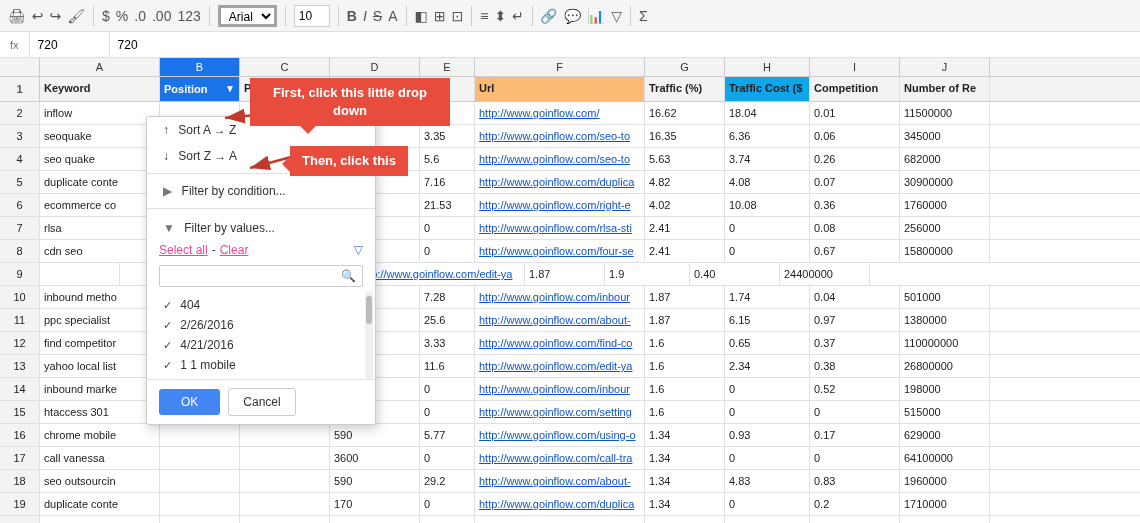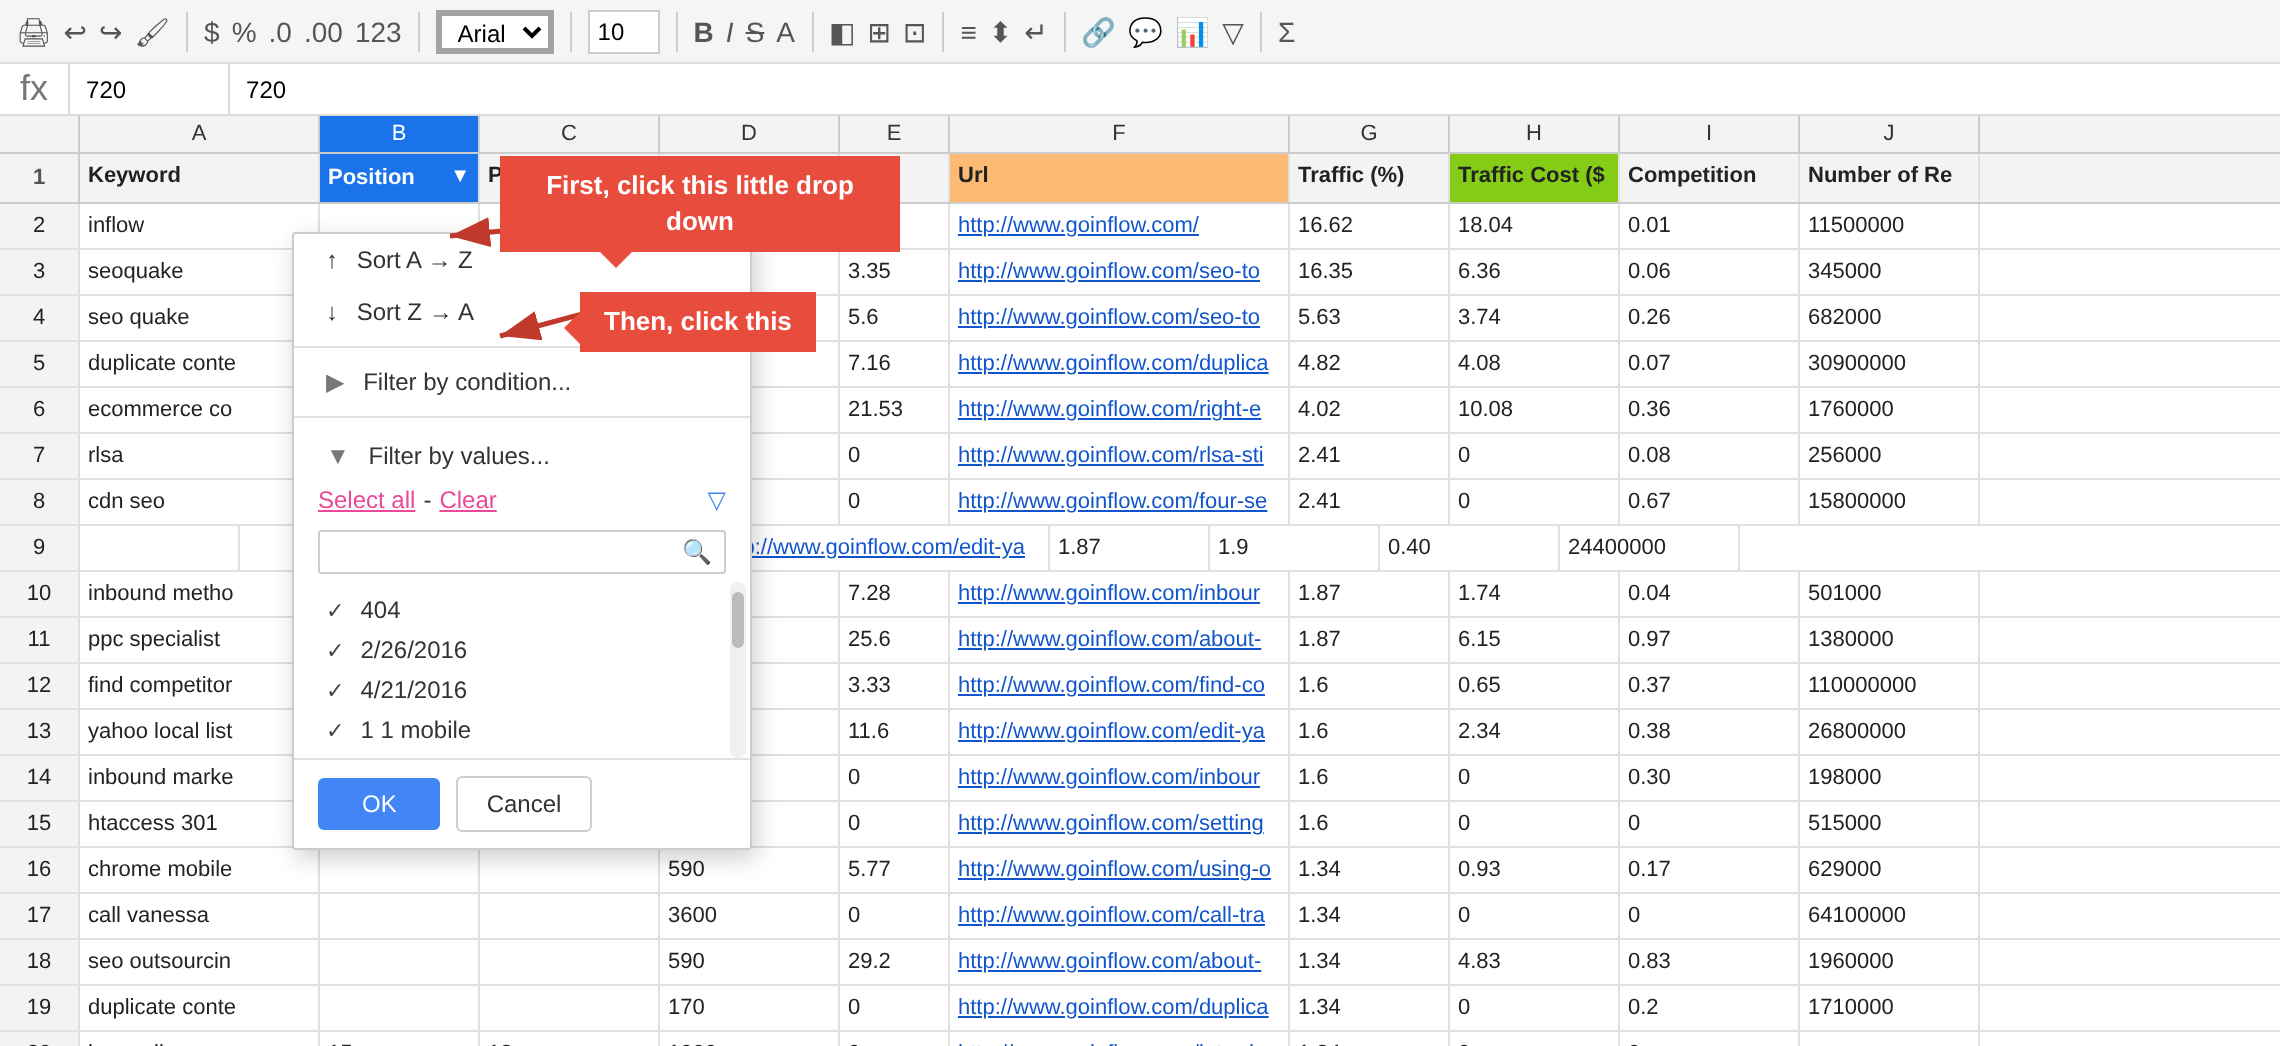--- a/index.html
+++ b/index.html
@@ -19,21 +19,21 @@
     }
     .toolbar-num { border: 1px solid #ccc; background: #fff; padding: 1px 4px; font-size: 12px; height: 22px; width: 36px; }
     .toolbar-bold { font-weight: bold; }
     .toolbar-italic { font-style: italic; }
 
     
     .formula-bar {
       display: flex; align-items: center; height: 26px;
       border-bottom: 1px solid #ddd; background: #fff;
     }
-    .formula-fx { padding: 0 10px; color: #777; font-size: 18px; border-right: 1px solid #ddd; height: 100%; display: flex; align-items: center; text-align: center; }
+    .formula-fx { padding: 0 10px; color: #777; font-size: 11px; border-right: 1px solid #ddd; height: 100%; display: flex; align-items: center; text-align: center; }
     .formula-cell { padding: 0 8px; width: 80px; border-right: 1px solid #ddd; height: 100%; display: flex; align-items: center; font-size: 12px; }
     .formula-value { padding: 0 8px; font-size: 12px; display: flex; align-items: center; }
 
     
     .sheet-container { position: relative; overflow: hidden; }
 
     
     .col-headers { display: flex; background: #f3f3f3; border-bottom: 1px solid #ccc; }
     .row-num-header { width: 40px; min-width: 40px; border-right: 1px solid #ccc; text-align: center; font-size: 11px; color: #555; padding: 3px 0; background: #f3f3f3; }
     .col-header {
@@ -189,21 +189,21 @@
     <div class="cell cw-a" style="font-weight:bold;background:#f3f3f3;">Keyword</div>
     <div class="cell cw-b" style="font-weight:bold;background:#1a73e8;color:#fff;display:flex;align-items:center;justify-content:space-between;">
       <span>Position</span>
       <span style="font-size:10px;cursor:pointer;">▼</span>
     </div>
     <div class="cell cw-c" style="font-weight:bold;background:#f3f3f3;">Previous Pos</div>
     <div class="cell cw-d" style="font-weight:bold;background:#f3f3f3;">Search Volum</div>
     <div class="cell cw-e" style="font-weight:bold;background:#f3f3f3;">CPC</div>
     <div class="cell cw-f" style="font-weight:bold;background:#fdba74;">Url</div>
     <div class="cell cw-g" style="font-weight:bold;background:#f3f3f3;">Traffic (%)</div>
-    <div class="cell cw-h" style="font-weight:bold;background:#84cc16;">Traffic Cost ($</div>
+    <div class="cell cw-h" style="font-weight:bold;background:#0ea5e9;">Traffic Cost ($</div>
     <div class="cell cw-i" style="font-weight:bold;background:#f3f3f3;">Competition</div>
     <div class="cell cw-j" style="font-weight:bold;background:#f3f3f3;">Number of Re</div>
   </div>
 
   <div id="grid-body">
       <div class="grid-row">
     <div class="cell cw-rn row-num">2</div>
     <div class="cell cw-a">inflow</div>
     <div class="cell cw-b " style="background:"></div>
     <div class="cell cw-c"></div>
@@ -360,21 +360,21 @@
       <div class="grid-row">
     <div class="cell cw-rn row-num">14</div>
     <div class="cell cw-a">inbound marke</div>
     <div class="cell cw-b " style="background:"></div>
     <div class="cell cw-c"></div>
     <div class="cell cw-d">140</div>
     <div class="cell cw-e">0</div>
     <div class="cell cw-f link">http://www.goinflow.com/inbour</div>
     <div class="cell cw-g">1.6</div>
     <div class="cell cw-h">0</div>
-    <div class="cell cw-i">0.30</div>
+    <div class="cell cw-i">0.52</div>
     <div class="cell cw-j">198000</div>
   </div>
       <div class="grid-row">
     <div class="cell cw-rn row-num">15</div>
     <div class="cell cw-a">htaccess 301</div>
     <div class="cell cw-b " style="background:"></div>
     <div class="cell cw-c"></div>
     <div class="cell cw-d">140</div>
     <div class="cell cw-e">0</div>
     <div class="cell cw-f link">http://www.goinflow.com/setting</div>

